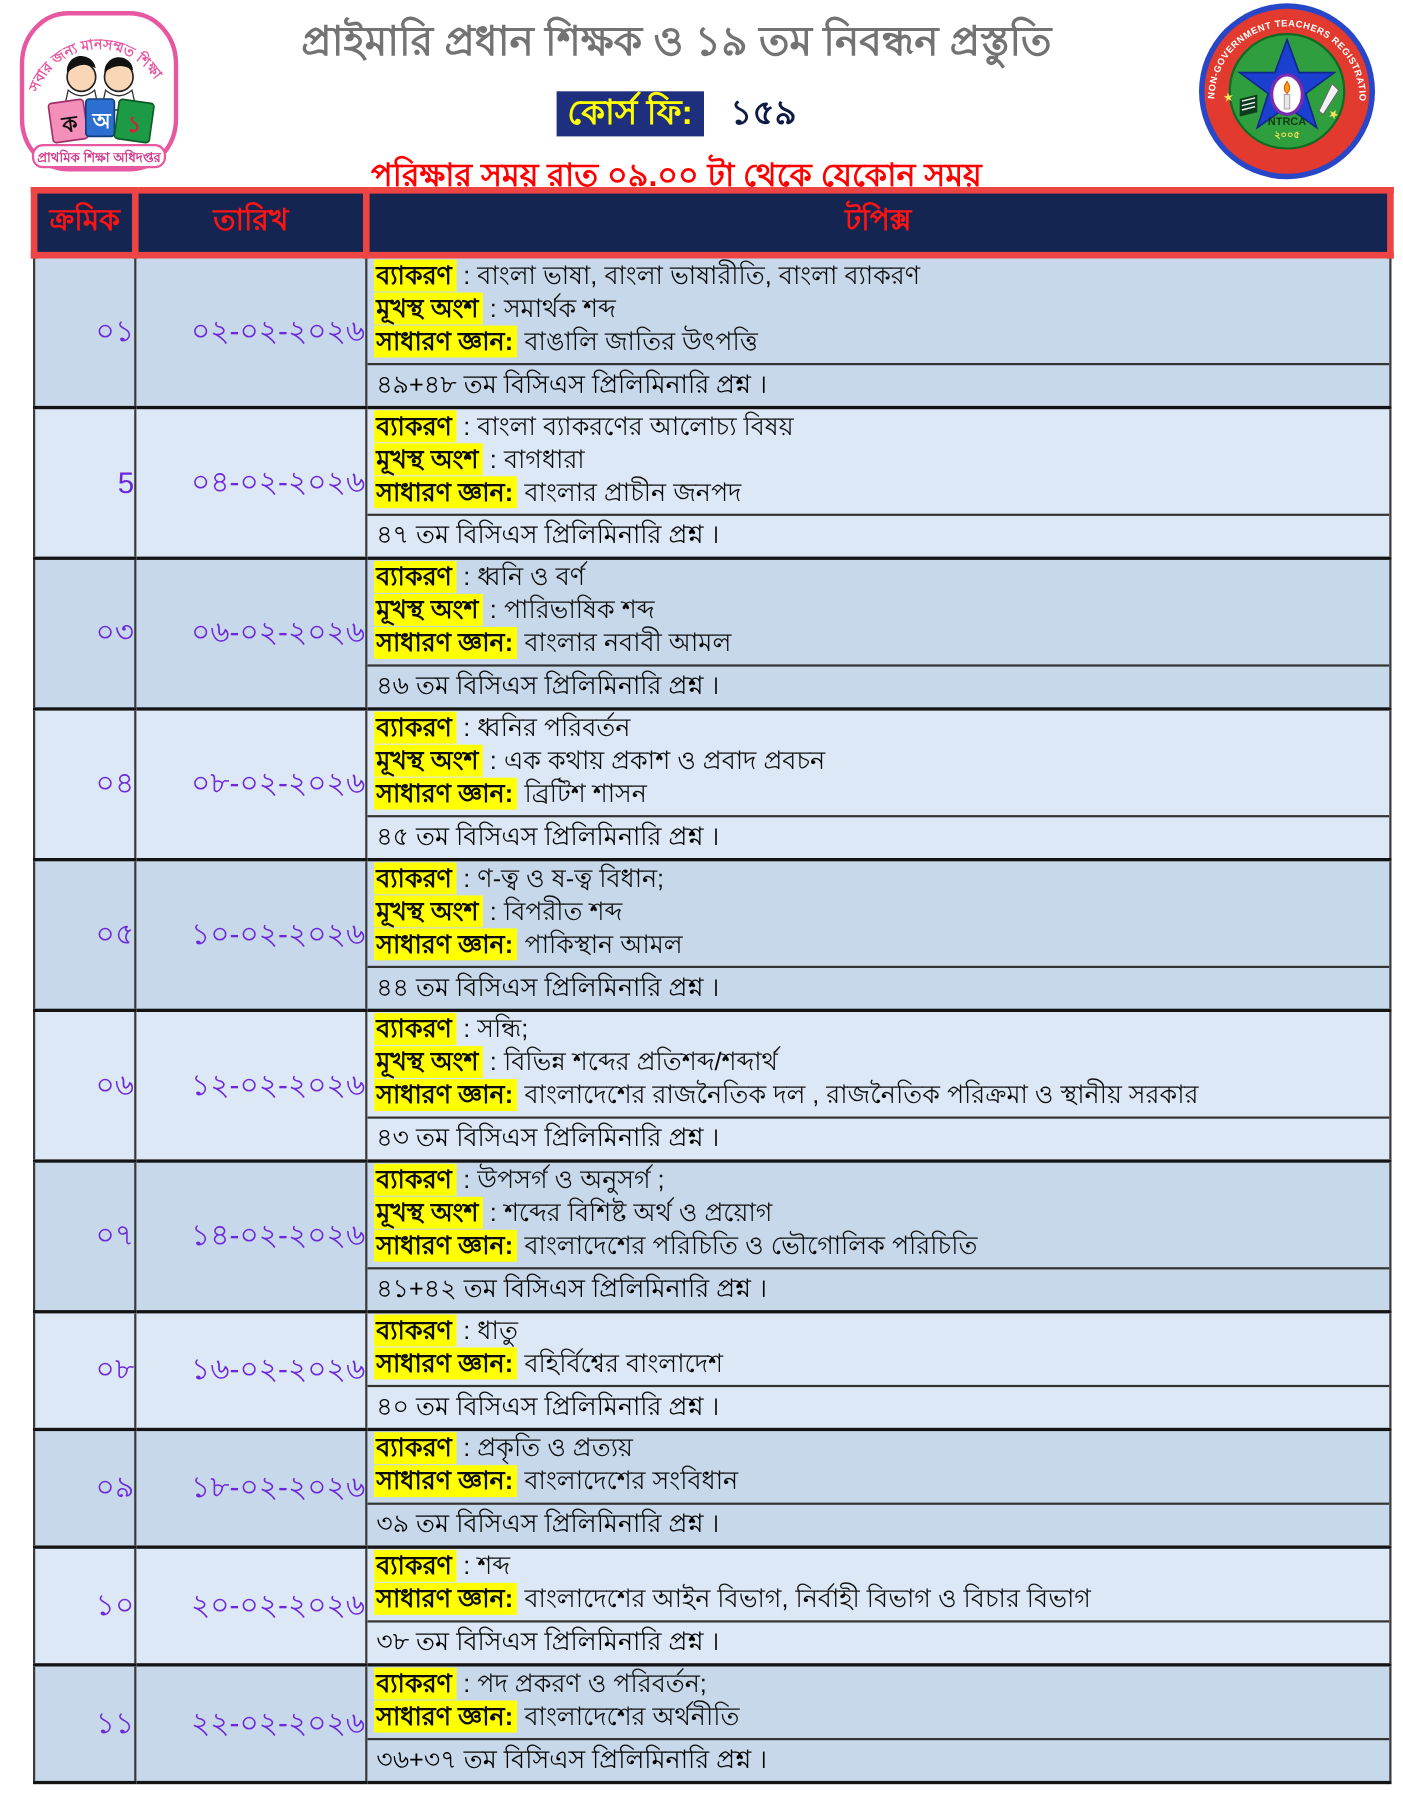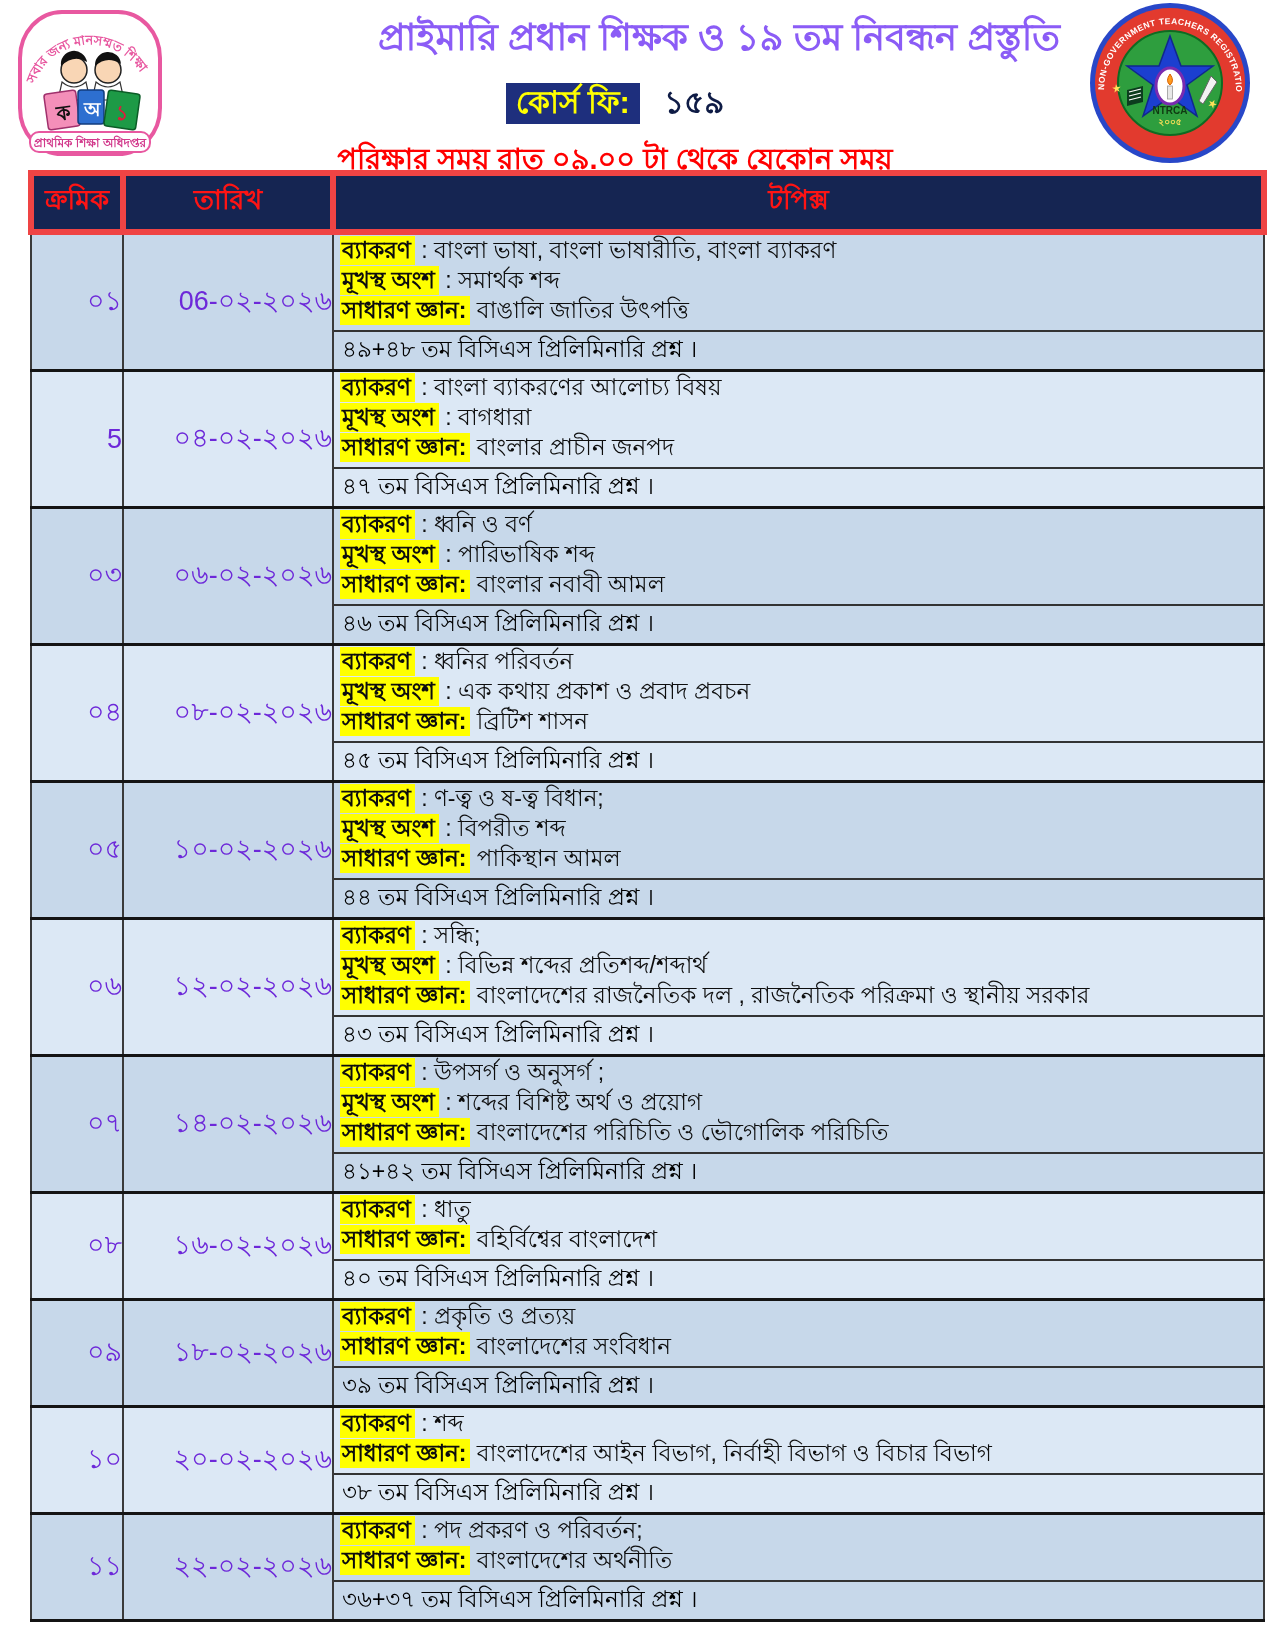--- a/index.html
+++ b/index.html
@@ -6,21 +6,21 @@
   body{
     width:1275px;height:1650px;background:#ffffff;
     font-family:"Liberation Sans","DejaVu Sans",sans-serif;
     color:#101010;overflow:hidden;
   }
   
   .header{position:relative;height:166px;}
   .logo-left{position:absolute;left:16px;top:8px;width:148px;height:150px;}
   .logo-right{position:absolute;right:14px;top:-2px;width:182px;height:170px;}
   .header-center{margin-left:170px;margin-right:215px;text-align:center;}
-  .title{font-size:37px;font-weight:bold;color:#8b5cf6;padding-top:8px;letter-spacing:0;text-align:right;}
+  .title{font-size:37px;font-weight:bold;color:#737373;padding-top:8px;letter-spacing:0;}
   .fee-line{margin-top:7px;font-size:31px;font-weight:bold;}
   .fee-label{background:#1e2f7d;color:#ffff00;padding:2px 10px 4px 10px;}
   .fee-value{color:#0e1b45;margin-left:24px;}
   .exam-time{margin-top:6px;color:#ff0000;font-size:29px;font-weight:bold;}
   
   table.schedule{
     border-collapse:collapse;table-layout:fixed;
     margin:4px 8px 0 28px;width:1239px;
   }
   .schedule col.c-serial{width:92px;}
@@ -129,21 +129,21 @@
     <tr>
       <th>ক্রমিক</th>
       <th>তারিখ</th>
       <th>টপিক্স</th>
     </tr>
   </thead>
   <tbody>
 
   <tr class="row-dark">
     <td class="serial-cell">০১</td>
-    <td class="date-cell">06-০২-২০২৬</td>
+    <td class="date-cell">০২-০২-২০২৬</td>
     <td class="topics-cell">
       <div class="topic-lines">
             <div class="topic-line"><span class="hl">ব্যাকরণ</span> : বাংলা ভাষা, বাংলা ভাষারীতি, বাংলা ব্যাকরণ</div>
             <div class="topic-line"><span class="hl">মূখস্থ অংশ</span> : সমার্থক শব্দ</div>
             <div class="topic-line"><span class="hl">সাধারণ জ্ঞান:</span>  বাঙালি জাতির উৎপত্তি</div>
           </div>
       <div class="bcs-line">৪৯+৪৮ তম বিসিএস প্রিলিমিনারি প্রশ্ন ।</div>
     </td>
   </tr>
       <tr class="row-light">

